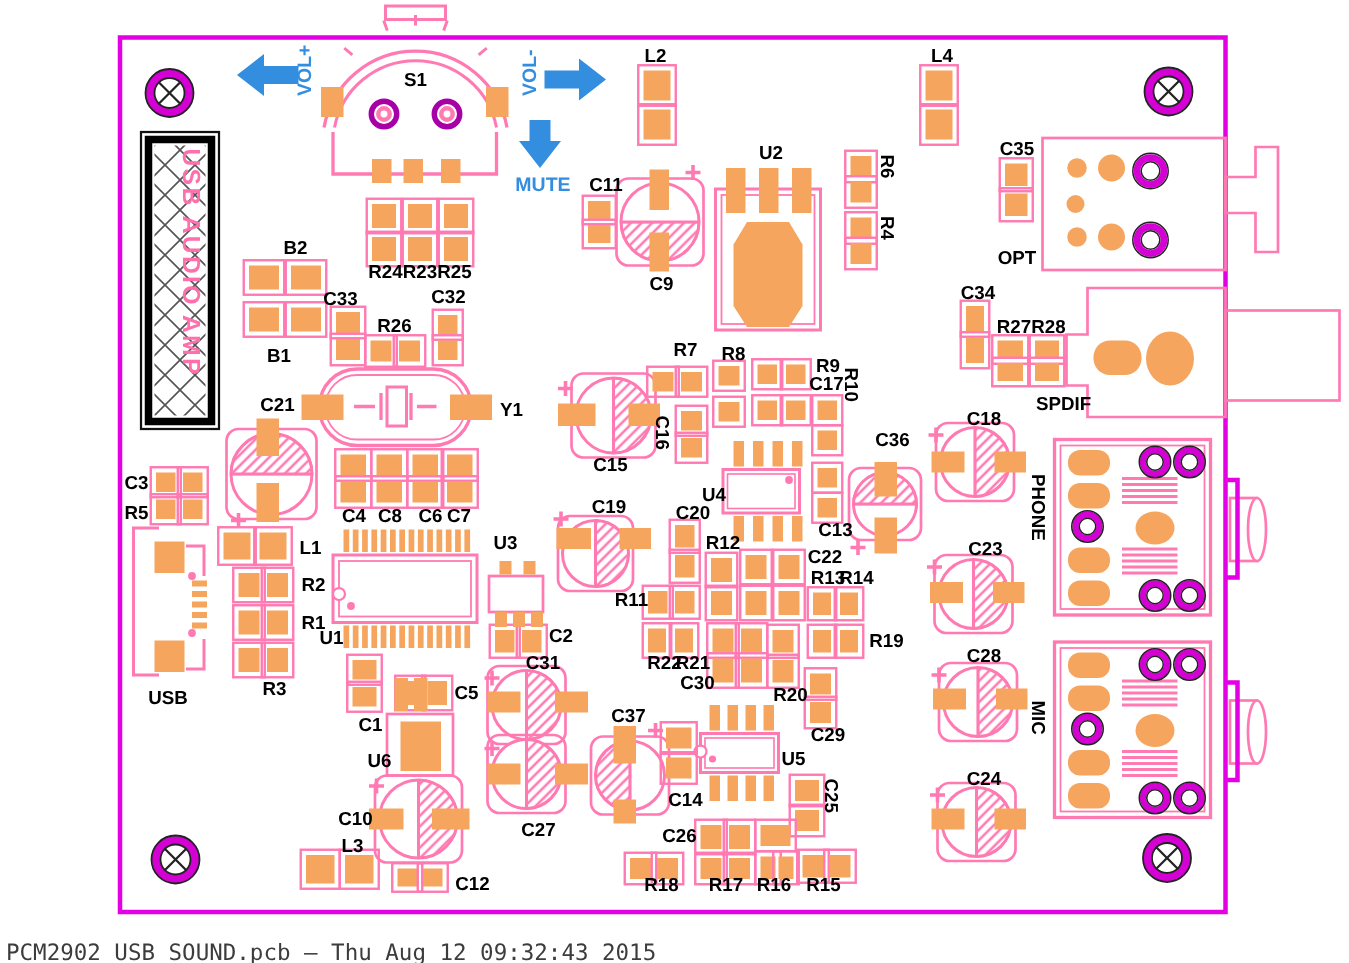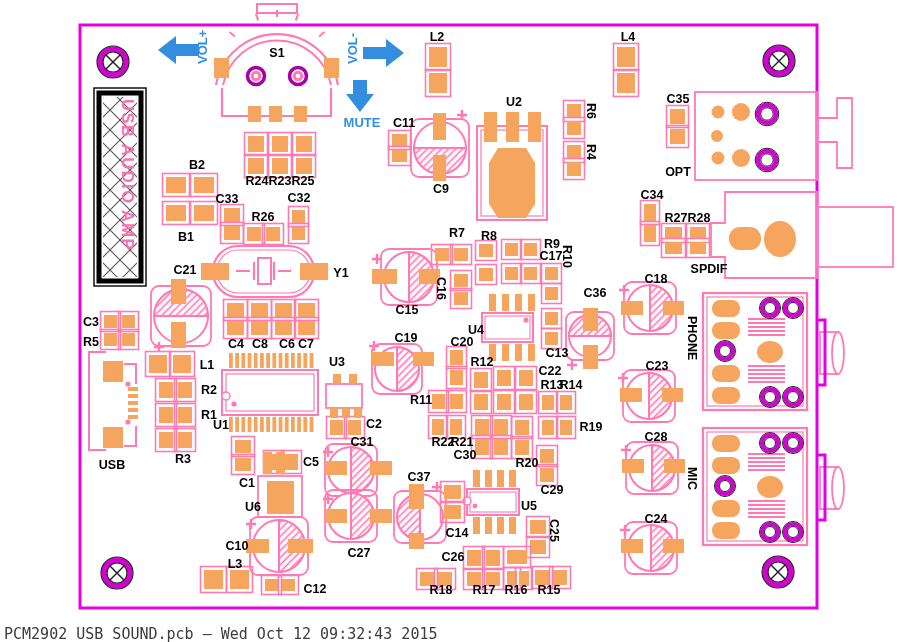--- a/index.html
+++ b/index.html
@@ -704,17 +704,17 @@
       <text class="lbl" transform="translate(688,316) rotate(90)" text-anchor="start">PHONE</text>
       <text class="lbl" transform="translate(688,467) rotate(90)" text-anchor="start">MIC</text>
       <text class="blbl" transform="translate(207,64) rotate(-90)" text-anchor="start">VOL+</text>
       <text class="blbl" transform="translate(357,64) rotate(-90)" text-anchor="start">VOL-</text>
       <text class="blbl" x="362" y="127" text-anchor="middle">MUTE</text>
       <text class="banner" transform="translate(122,99) rotate(90)" text-anchor="start">USB AUDIO AMP</text>
     </g>
 </svg>
 
 <div class="statusbar">
-  <span>PCM2902 USB_SOUND.pcb — Wed Oct 12 09:32:43 2015</span>
+  <span>PCM2902 USB_SOUND.pcb — Thu Aug 12 09:32:43 2015</span>
 </div>
 
 
 
 
 </body></html>

